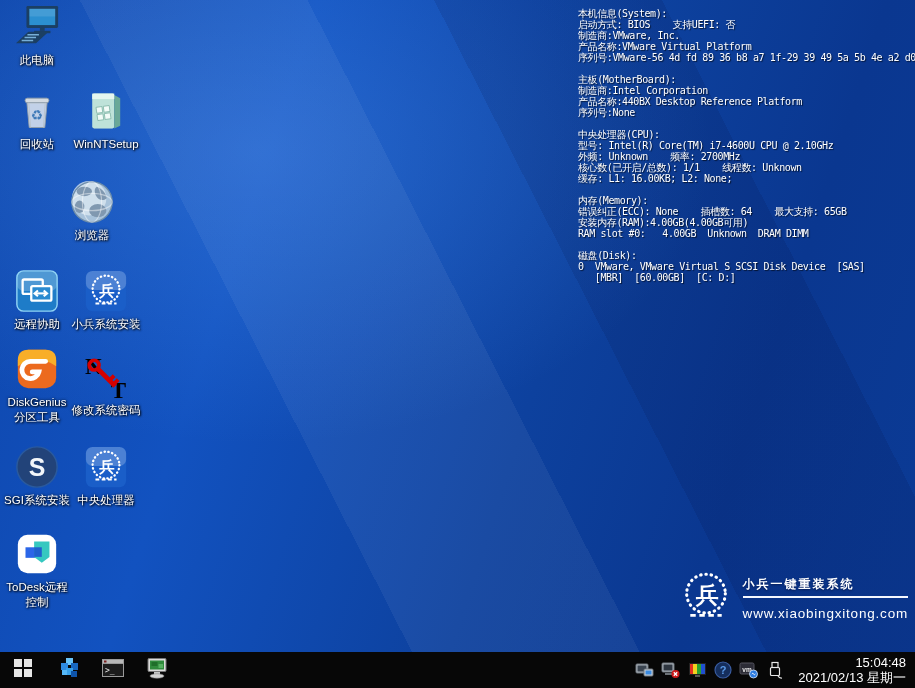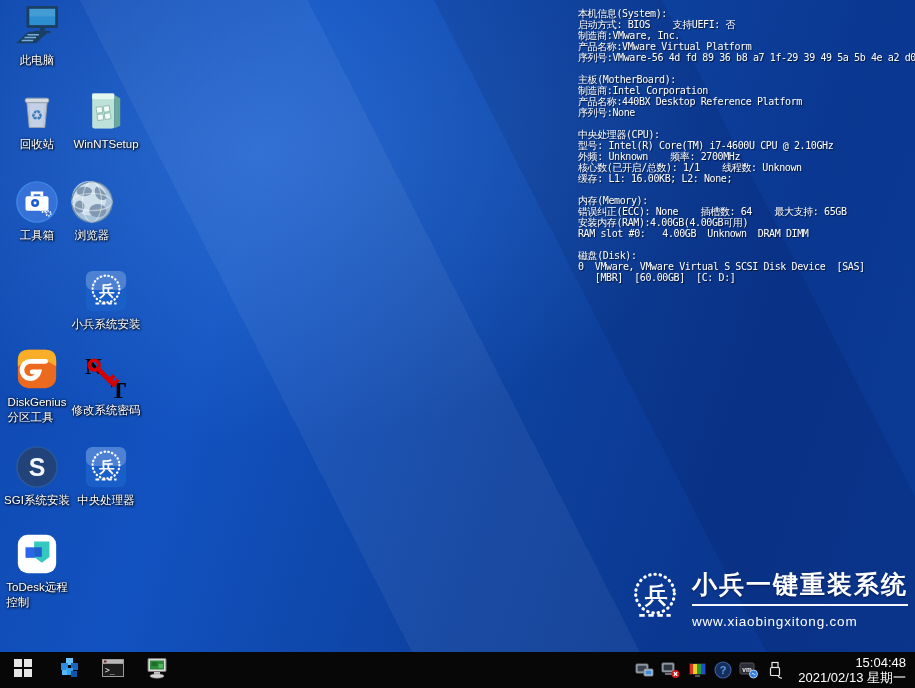--- a/index.html
+++ b/index.html
@@ -7,30 +7,30 @@
     font-family:"Liberation Sans",sans-serif;
     background:
       linear-gradient(63deg, rgba(255,255,255,0) 34%, rgba(255,255,255,0.055) 34%, rgba(255,255,255,0.055) 52%, rgba(255,255,255,0) 52%),
       linear-gradient(63deg, rgba(0,0,30,0) 62%, rgba(0,0,40,0.10) 62%, rgba(0,0,40,0.10) 80%, rgba(0,0,30,0) 80%),
       radial-gradient(ellipse 700px 450px at 28% 22%, rgba(70,140,235,0.40), rgba(70,140,235,0) 65%),
       linear-gradient(108deg, #0e46ab 0%, #1252c0 28%, #0d419e 58%, #0a3790 78%, #0b3b96 100%);}
   
   .dicon{position:absolute;width:72px;display:flex;flex-direction:column;align-items:center;cursor:default;}
   .ibox{width:46px;height:46px;display:flex;align-items:center;justify-content:center;}
   .ibox svg{display:block;}
-  .ilabel{margin-top:3px;font-size:11.5px;line-height:15px;color:#fff;
+  .ilabel{margin-top:3px;font-size:11.5px;line-height:15px;color:#fff;text-align:center;
     white-space:pre-line;text-shadow:1px 1px 2px #000,0 0 3px rgba(0,0,0,.85);}
   
   #sysinfo{position:absolute;left:578px;top:8px;margin:0;color:#fff;white-space:pre;
     font-family:"DejaVu Sans Mono",monospace;font-size:10px;line-height:11px;letter-spacing:-0.4px;
     text-shadow:1px 1px 1px rgba(0,0,0,.65);}
   
   #watermark{position:absolute;right:7px;top:567px;display:flex;align-items:center;gap:8px;color:#fdfeff;}
   .wm-text{display:flex;flex-direction:column;}
-  .wm-title{font-size:25px;font-weight:bold;letter-spacing:2px;white-space:nowrap;
+  .wm-title{font-size:12px;font-weight:bold;letter-spacing:2px;white-space:nowrap;
     font-family:Liberation Serif, serif;text-shadow:0 1px 2px rgba(0,0,30,.5);}
   .wm-url{border-top:2px solid #f5f8ff;margin-top:3px;padding-top:8px;font-size:13.5px;letter-spacing:.8px;white-space:nowrap;}
   
   #taskbar{position:absolute;left:0;right:0;bottom:0;height:36px;background:#070707;display:flex;align-items:center;}
   .tb-btn{height:36px;display:flex;align-items:center;justify-content:center;}
   #start-btn{width:46px;}
   .tb-apps{display:flex;gap:21px;margin-left:13px;align-items:center;}
   .tb-spacer{flex:1;}
   .tb-tray{display:flex;gap:6px;align-items:center;}
   .tray-ic{width:20px;height:22px;display:flex;align-items:center;justify-content:center;}
@@ -61,37 +61,35 @@
       <svg width="44" height="46" viewBox="0 0 48 48">
         <rect x="11" y="10" width="26" height="5" rx="2.5" fill="#d3dae1" stroke="#93a0ab" stroke-width="1"></rect>
         <path d="M13 15 h22 l-2.5 27 h-17 z" fill="#e8edf2" fill-opacity="0.82" stroke="#93a0ab" stroke-width="1"></path>
         <path d="M15 15 l2 27 M33 15 l-2 27" stroke="#b9c3cc" stroke-width="1"></path>
         <text x="24" y="34" text-anchor="middle" font-size="15" fill="#3f7ab8">♻</text>
       </svg>
     </div>
     <div class="ilabel">回收站</div>
   </div>
 
-  <div class="dicon" style="left:1px;top:179px">
-    <div class="ibox">
-      <svg width="46" height="46" viewBox="0 0 48 48">
-        <circle cx="24" cy="24" r="21" fill="#1b5ed2"></circle>
-        <circle cx="24" cy="24" r="21" fill="#ffffff" opacity="0.12"></circle>
-        <circle cx="24" cy="24" r="21" fill="none" stroke="#3f85e8" stroke-width="1.5"></circle>
-        <path d="M19 18 v-3.5 h10 v3.5" stroke="#fff" stroke-width="3" fill="none"></path>
-        <rect x="12" y="18" width="24" height="15" rx="2" fill="#fff"></rect>
-        <circle cx="22" cy="25" r="4.2" fill="#1b5ed2"></circle>
-        <circle cx="22" cy="25" r="1.5" fill="#fff"></circle>
-        <circle cx="31" cy="31" r="3.4" fill="none" stroke="#fff" stroke-width="2" stroke-dasharray="1.6 1.2"></circle>
-        <circle cx="36" cy="36" r="2.4" fill="none" stroke="#fff" stroke-width="1.8" stroke-dasharray="1.3 1"></circle>
-      </svg>
-    </div>
-    <div class="ilabel">工具箱</div>
-  </div>
-
+
+  <div class="dicon" style="left:1px;top:268px">
+    <div class="ibox">
+      <svg width="46" height="46" viewBox="0 0 48 48">
+        <rect x="3" y="3" width="42" height="42" rx="7" fill="#1e7cc8"></rect>
+        <rect x="3" y="3" width="42" height="21" rx="7" fill="#ffffff" opacity="0.22"></rect>
+        <rect x="3" y="3" width="42" height="42" rx="7" fill="none" stroke="#8fd2f4" stroke-width="1.5"></rect>
+        <rect x="9" y="12" width="21" height="15" rx="1.5" fill="none" stroke="#fff" stroke-width="2.4"></rect>
+        <rect x="18" y="19" width="21" height="15" rx="1.5" fill="#2a8ad0" stroke="#fff" stroke-width="2.4"></rect>
+        <path d="M22 26.5 h12" stroke="#fff" stroke-width="2.2"></path>
+        <path d="M25 23.5 l-3.5 3 3.5 3 M31 23.5 l3.5 3 -3.5 3" stroke="#fff" stroke-width="2.2" fill="none"></path>
+      </svg>
+    </div>
+    <div class="ilabel">远程协助</div>
+  </div>
 
   <div class="dicon" style="left:1px;top:346px">
     <div class="ibox">
       <svg width="46" height="46" viewBox="0 0 48 48">
         <rect x="4" y="4" width="40" height="40" rx="11" fill="#ec6a1e"></rect>
         <path d="M4 15 q0 -11 11 -11 h18 q11 0 11 11 v6 q-20 -14 -40 0 z" fill="#f8ae28"></path>
         <path d="M33 16 h-16 a9 9 0 1 0 9 11 h-7" fill="none" stroke="#fff" stroke-width="5" stroke-linecap="round"></path>
       </svg>
     </div>
     <div class="ilabel">DiskGenius

